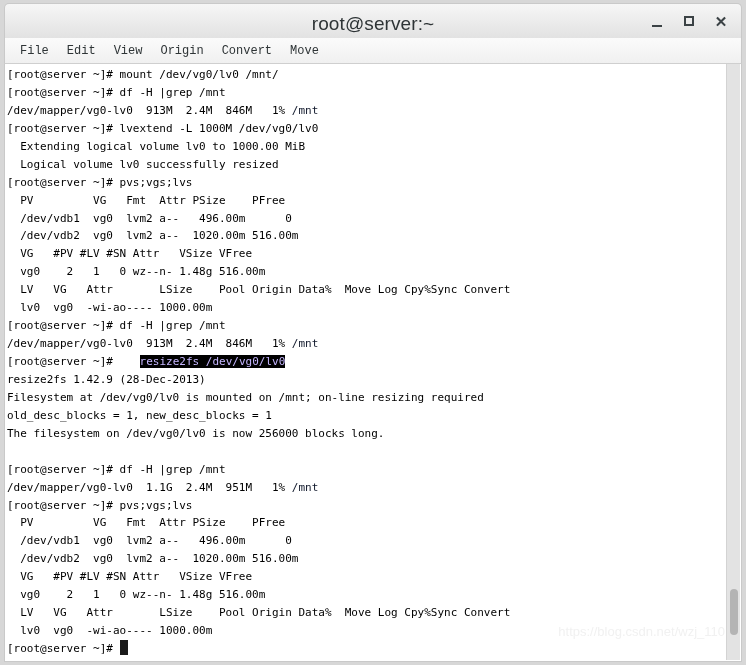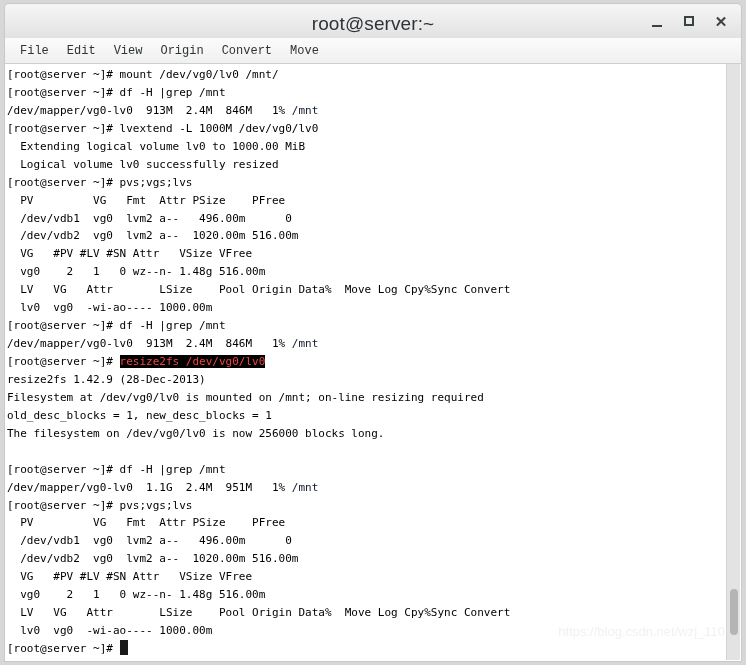--- a/index.html
+++ b/index.html
@@ -133,21 +133,22 @@
     white-space: pre;
     letter-spacing: 0px;
   }
   .line {
     height: 17.95px;
     white-space: pre;
   }
   .red { color: #0f172a; }
   .sel {
     background: #000000;
-    color: #ef4444;
+    color: #c4b5fd;
+    margin-left: 20px;
   }
   .cursor {
     display: inline-block;
     width: 8px;
     height: 15px;
     background: #1a1a1a;
     vertical-align: -3px;
   }
 
   

